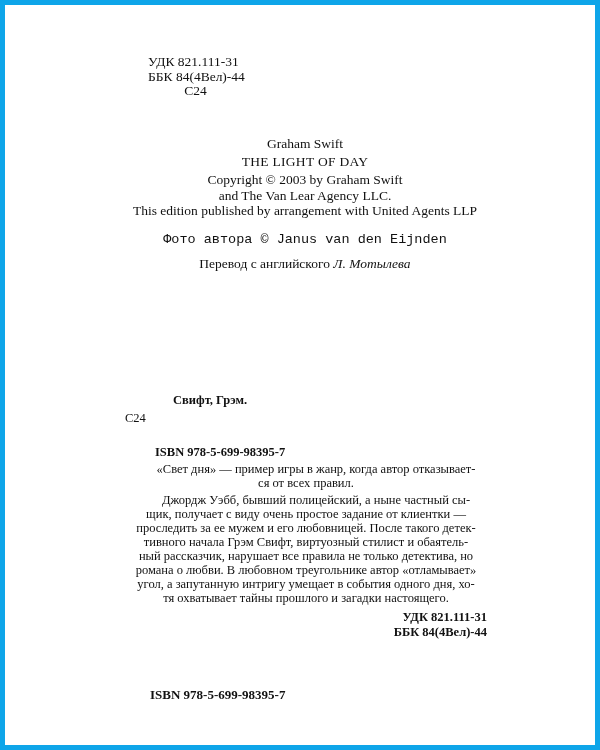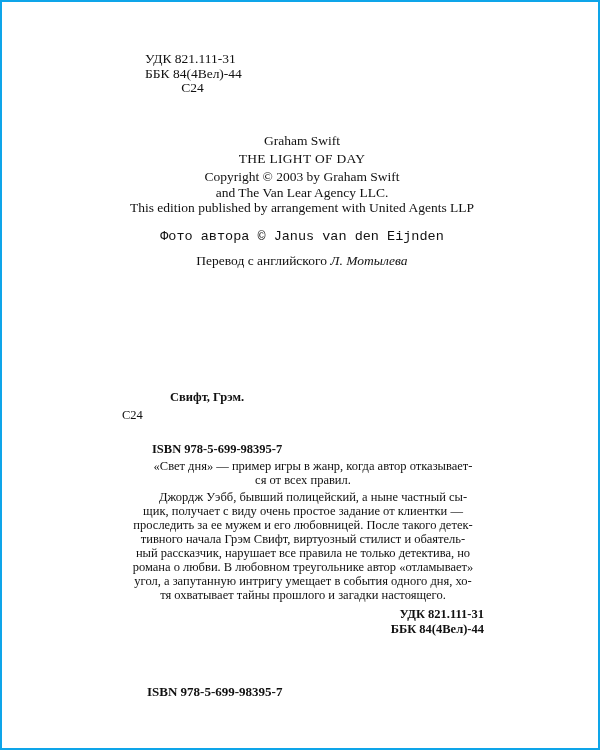--- a/index.html
+++ b/index.html
@@ -8,21 +8,21 @@
     background: #ffffff;
     font-family: "Liberation Serif", "DejaVu Serif", serif;
     color: #111111;
   }
   .page {
     position: relative;
     width: 600px;
     height: 750px;
     box-sizing: border-box;
     background: #ffffff;
-    border: 2px solid #0ea5e9;
+    border: 5px solid #0ea5e9;
     overflow: hidden;
   }
 
   
   .top-codes {
     position: absolute;
     top: 50px;
     left: 143px;
     font-size: 13.5px;
     line-height: 14.5px;

